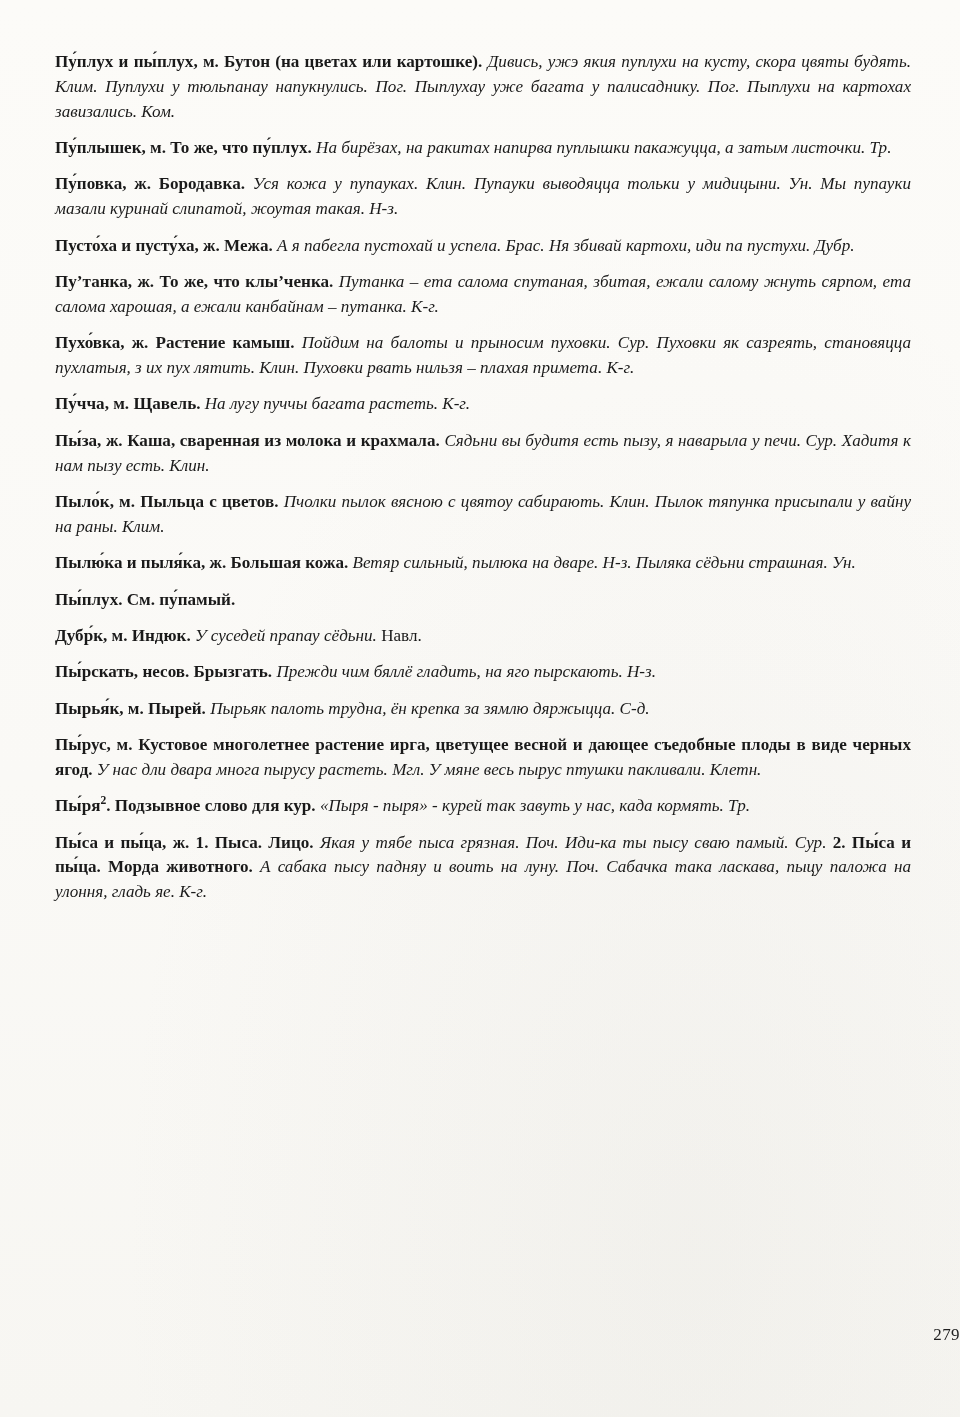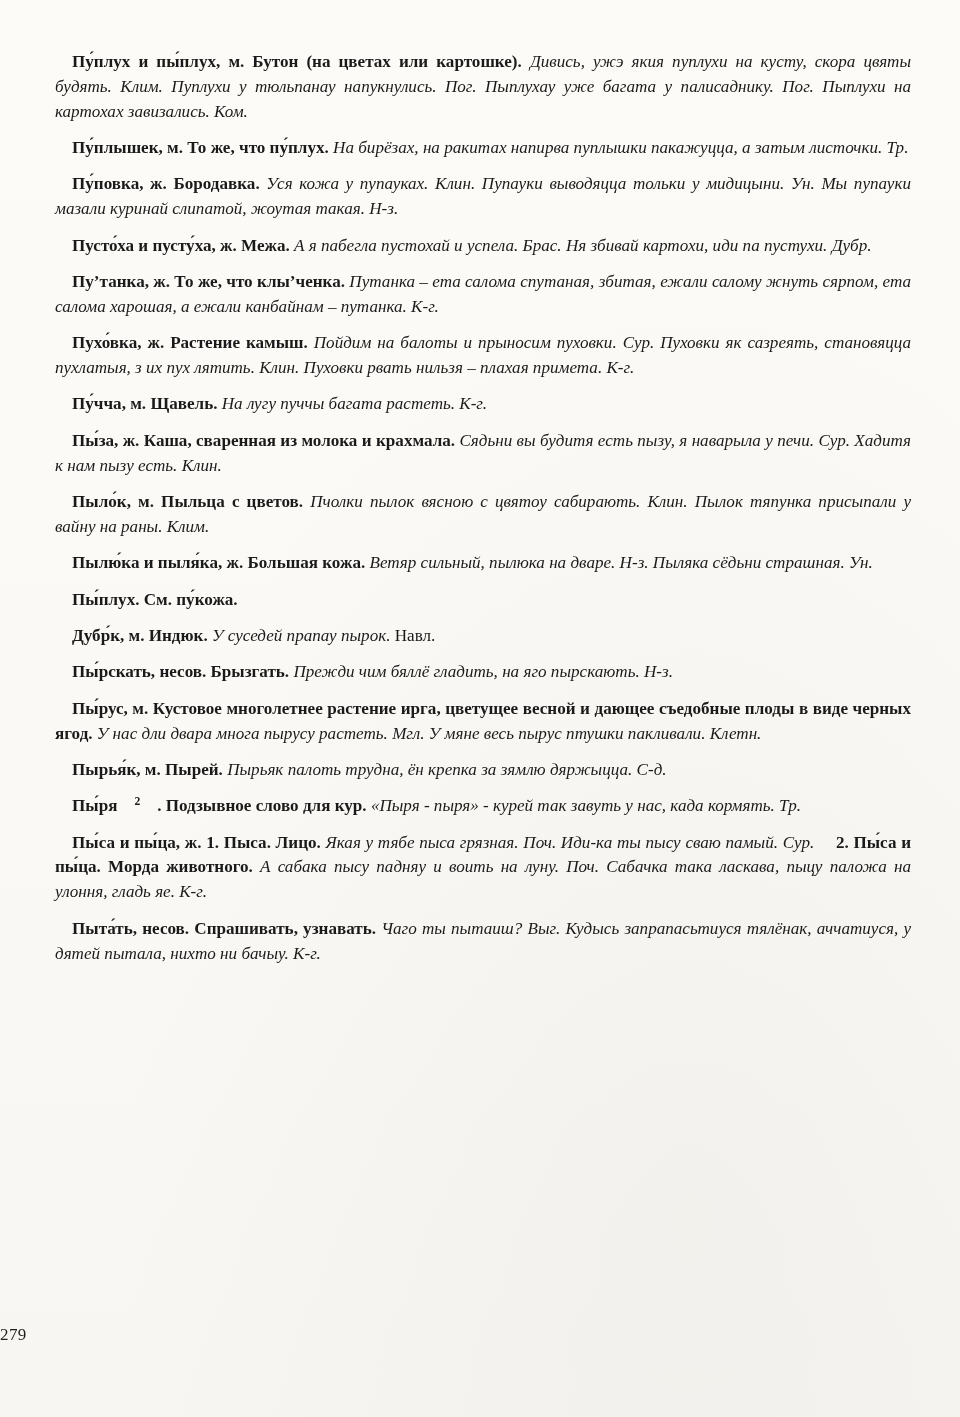--- a/index.html
+++ b/index.html
@@ -34,42 +34,41 @@
     text-justify: inter-word;
     margin: 0 0 11.5px 0;
     hyphens: manual;
   }
   .entry:last-of-type {
     margin-bottom: 0;
   }
   
   .hw {
     font-weight: bold;
-    margin-left: 17px;
   }
   
   .ex {
     font-style: italic;
   }
   
   .src-b {
     font-weight: normal;
     font-style: normal;
   }
   .sup {
     font-size: 0.68em;
     vertical-align: super;
     line-height: 0;
   }
   .pageno {
     position: absolute;
     left: 0;
     right: 0;
     top: 1325px;
-    text-align: left;
+    text-align: right;
     font-size: 17px;
     color: #1f1f1f;
     letter-spacing: 0.4px;
   }
 </style>
 </head>
 <body>
 
 <div class="page">
   <div class="entries">
@@ -109,48 +108,45 @@
 
     <p class="entry">
       <span class="hw">Пыло́к, м. Пыльца с цветов.</span><span class="ex"> Пчолки пылок вясною с цвятоу сабирають. Клин. Пылок тяпунка присыпали у вайну на раны. Клим.</span>
     </p>
 
     <p class="entry">
       <span class="hw">Пылю́ка и пыля́ка, ж. Большая кожа.</span><span class="ex"> Ветяр сильный, пылюка на дваре. Н-з. Пыляка сёдьни страшная. Ун.</span>
     </p>
 
     <p class="entry">
-      <span class="hw">Пы́плух. См. пу́кожа.</span><span class="ex"></span>
+      <span class="hw">Пы́плух. См. пу́памый.</span><span class="ex"></span>
     </p>
 
     <p class="entry">
-      <span class="hw">Дубр́к, м. Индюк.</span><span class="ex"> У суседей прапау пырок.</span><span class="src-b"> Навл.</span>
+      <span class="hw">Дубр́к, м. Индюк.</span><span class="ex"> У суседей прапау сёдьни.</span><span class="src-b"> Навл.</span>
     </p>
 
     <p class="entry">
       <span class="hw">Пы́рскать, несов. Брызгать.</span><span class="ex"> Прежди чим бяллё гладить, на яго пырскають. Н-з.</span>
     </p>
 
     <p class="entry">
-      <span class="hw">Пы́рус, м. Кустовое многолетнее растение ирга, цветущее весной и дающее съедобные плоды в виде черных ягод.</span><span class="ex"> У нас дли двара многа пырусу растеть. Мгл. У мяне весь пырус птушки пакливали. Клетн.</span>
+      <span class="hw">Пырья́к, м. Пырей.</span><span class="ex"> Пырьяк палоть трудна, ён крепка за зямлю дяржыцца. С-д.</span>
     </p>
 
     <p class="entry">
-      <span class="hw">Пырья́к, м. Пырей.</span><span class="ex"> Пырьяк палоть трудна, ён крепка за зямлю дяржыцца. С-д.</span>
+      <span class="hw">Пы́рус, м. Кустовое многолетнее растение ирга, цветущее весной и дающее съедобные плоды в виде черных ягод.</span><span class="ex"> У нас дли двара многа пырусу растеть. Мгл. У мяне весь пырус птушки пакливали. Клетн.</span>
     </p>
 
 
     <p class="entry">
       <span class="hw">Пы́ря</span><span class="hw sup">2</span><span class="hw">. Подзывное слово для кур.</span><span class="ex">  «Пыря - пыря» - курей так завуть у нас, када кормять. Тр.</span>
     </p>
 
     <p class="entry">
       <span class="hw">Пы́са  и  пы́ца, ж. 1. Пыса. Лицо.</span><span class="ex"> Якая у тябе пыса грязная. Поч. Иди-ка ты пысу сваю памый. Сур. </span><span class="hw">2. Пы́са  и  пы́ца. Морда животного.</span><span class="ex"> А сабака пысу падняу и воить на луну. Поч. Сабачка така ласкава, пыцу  паложа на улоння, гладь яе. К-г.</span>
     </p>
 
-    <p class="entry">
-      <span class="hw">Пыта́ть, несов. Спрашивать, узнавать.</span><span class="ex"> Чаго ты пытаиш? Выг. Кудысь запрапасьтиуся тялёнак, аччатиуся, у дятей пытала, нихто ни бачыу. К-г.</span>
-    </p>
 
   </div>
 
   <div class="pageno">279</div>
 </div>
 
 </body></html>

